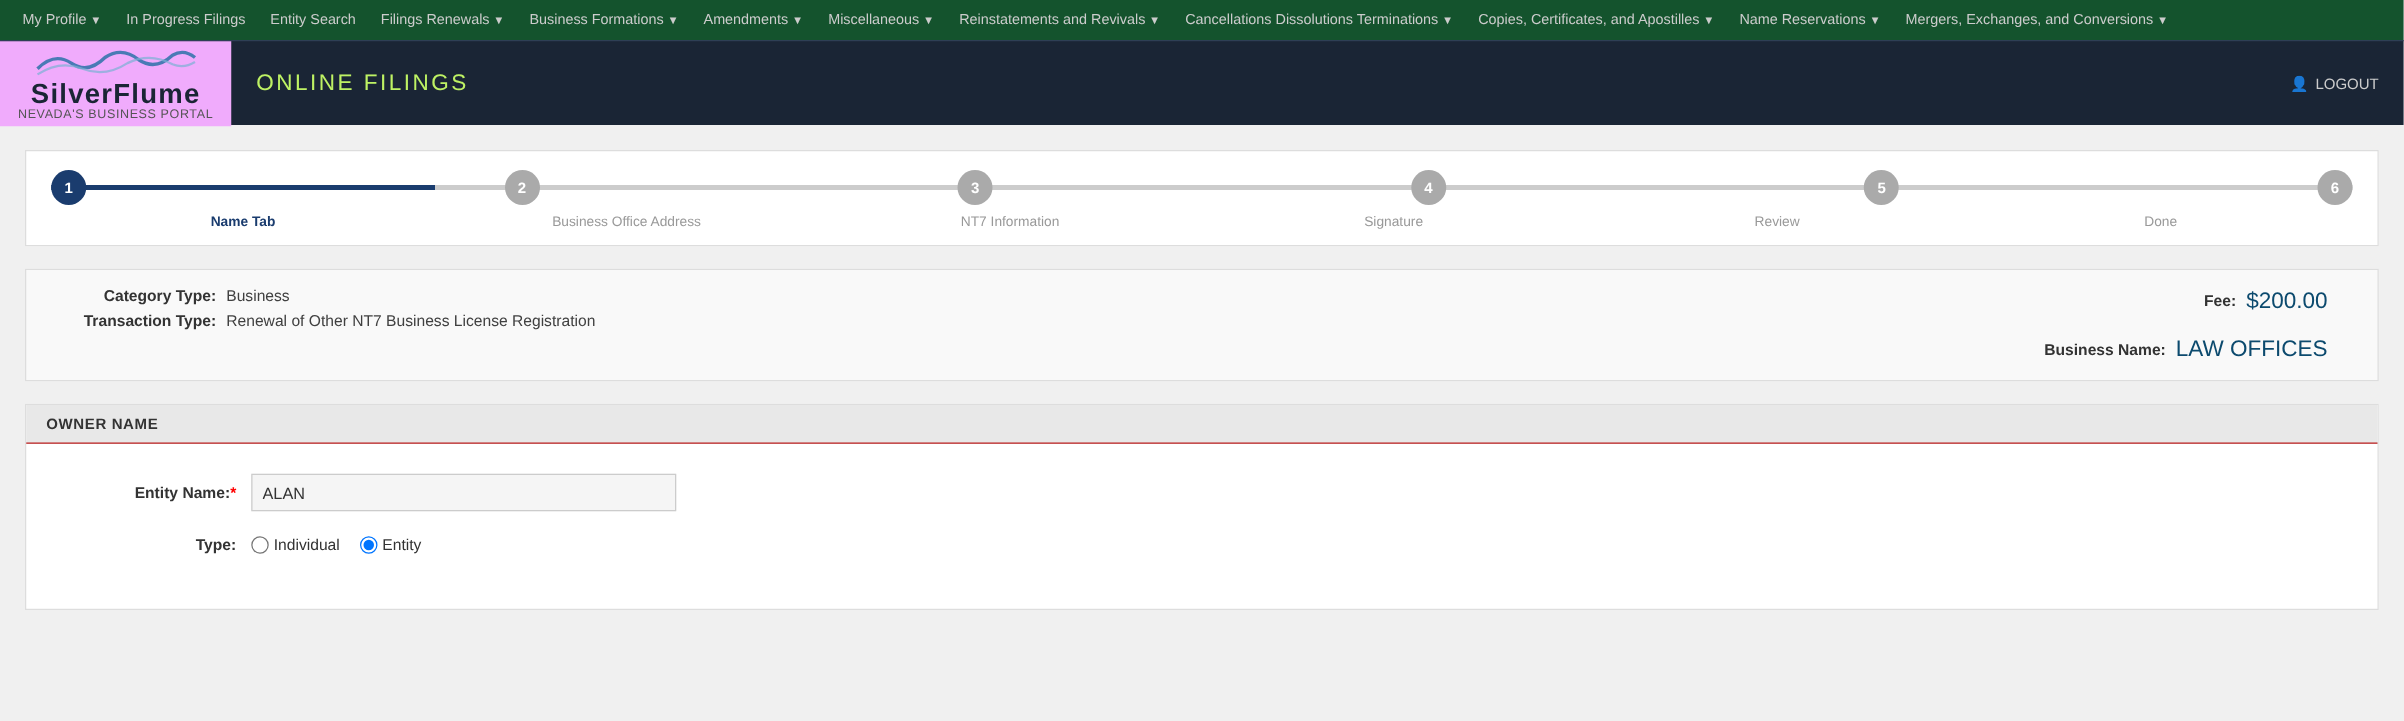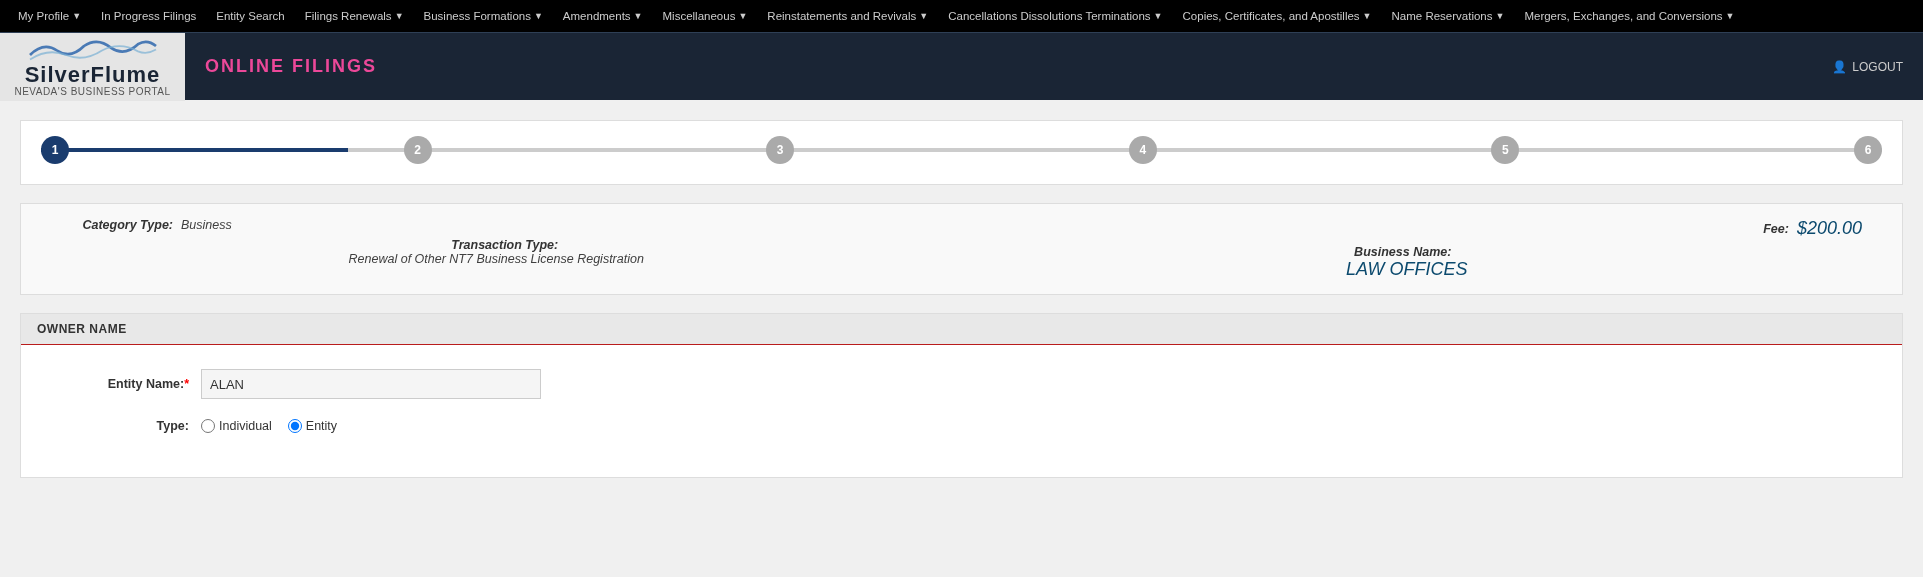--- a/index.html
+++ b/index.html
@@ -1,20 +1,20 @@
 <!DOCTYPE html>
 <html><head>
   <meta charset="utf-8">
   <style>
     * { box-sizing: border-box; margin: 0; padding: 0; }
     body { font-family: Arial, sans-serif; font-size: 13px; background: #f0f0f0; min-width: 1200px; }
 
     
     .top-nav {
-      background: #000000;
+      background: #14532d;
       display: flex;
       align-items: center;
       height: 32px;
       padding: 0 8px;
       overflow: hidden;
     }
     .top-nav a {
       color: #ccc;
       text-decoration: none;
       font-size: 11.5px;
@@ -29,21 +29,21 @@
 
     
     .header {
       background: #1a2535;
       display: flex;
       align-items: center;
       height: 68px;
       border-top: 1px solid #2e3f55;
     }
     .logo-area {
-      background: #e5e5e5;
+      background: #f0abfc;
       width: 185px;
       height: 68px;
       display: flex;
       flex-direction: column;
       align-items: center;
       justify-content: center;
       padding: 4px 8px;
       flex-shrink: 0;
     }
     .logo-wave {
@@ -61,23 +61,23 @@
       font-size: 10px;
       color: #555;
       letter-spacing: 0.5px;
       text-transform: uppercase;
     }
     .header-title-area {
       flex: 1;
       padding-left: 20px;
     }
     .header-title {
-      color: #ec4899;
+      color: #bef264;
       font-size: 18px;
-      font-weight: bold;
+      font-weight: normal;
       letter-spacing: 2px;
       text-transform: uppercase;
     }
     .header-logout {
       color: #ccc;
       font-size: 12px;
       padding-right: 20px;
       cursor: pointer;
       display: flex;
       align-items: center;
@@ -168,21 +168,21 @@
       background: #f9f9f9;
       border: 1px solid #ddd;
       padding: 14px 20px;
       margin-bottom: 18px;
     }
     .info-row {
       display: flex;
       align-items: center;
       margin-bottom: 6px;
     }
-    .info-row:last-child { margin-bottom: 0; flex-direction: column; }
+    .info-row:last-child { margin-bottom: 0; }
     .info-label {
       font-weight: bold;
       font-size: 12.5px;
       color: #333;
       min-width: 140px;
       text-align: right;
       padding-right: 8px;
     }
     .info-value {
       font-size: 12.5px;
@@ -265,21 +265,20 @@
     }
 
     .info-two-col {
       display: flex;
       width: 100%;
     }
     .info-col {
       display: flex;
       flex-direction: column;
       flex: 1;
-      font-style: italic;
     }
   </style>
 </head>
 <body>
 
 <nav class="top-nav">
   <a>
     <span>My Profile</span>
     <span class="dropdown-arrow">▼</span>
   </a>
@@ -363,35 +362,43 @@
       <div class="step-circle inactive">
           <span>4</span>
         </div>
       <div class="step-circle inactive">
           <span>5</span>
         </div>
       <div class="step-circle inactive">
           <span>6</span>
         </div>
     </div>
+    <div class="progress-labels">
+      <div class="step-label active-label">Name Tab</div>
+      <div class="step-label inactive-label">Business Office Address</div>
+      <div class="step-label inactive-label">NT7 Information</div>
+      <div class="step-label inactive-label">Signature</div>
+      <div class="step-label inactive-label">Review</div>
+      <div class="step-label inactive-label">Done</div>
+    </div>
   </div>
 
   <div class="info-card">
     <div class="info-two-col">
       <div class="info-col">
         <div class="info-row">
           <span class="info-label">Category Type:</span>
           <span class="info-value">Business</span>
         </div>
         <div class="info-row">
           <span class="info-label">Transaction Type:</span>
           <span class="info-value">Renewal of Other NT7 Business License Registration</span>
         </div>
       </div>
-      <div class="info-col" style="padding-right: 20px;">
+      <div class="info-col" style="align-items: flex-end; padding-right: 20px; gap: 12px;">
         <div class="info-row" style="justify-content: flex-end;">
           <span class="info-right-label">Fee:</span>
           <span class="info-right-value">$200.00</span>
         </div>
         <div class="info-row" style="justify-content: flex-end;">
           <span class="info-right-label">Business Name:</span>
           <span class="info-right-value">LAW OFFICES</span>
         </div>
       </div>
     </div>

